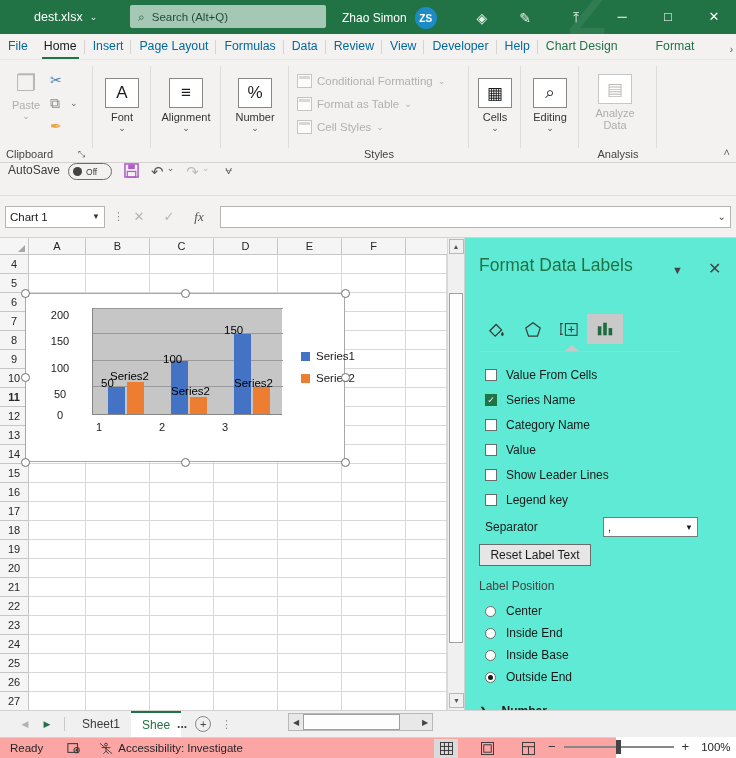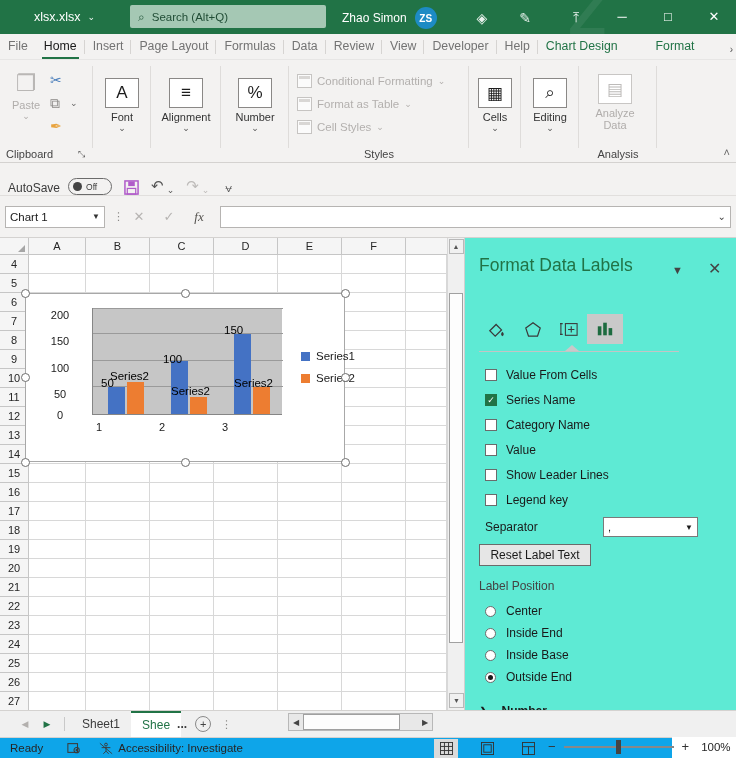--- a/index.html
+++ b/index.html
@@ -54,21 +54,21 @@
     font-size:13px; color:#ffffff;
   }
 
   
   .tabbar {
     position:absolute; left:0; top:34px; width:736px; height:26px;
     background:#f3f2f1; display:flex; align-items:flex-end;
     border-bottom:1px solid #e7e6e5;
   }
   .tab {
-    font-size:12.3px; color:#737373; padding:0 8px 4px 8px;
+    font-size:12.3px; color:#0369a1; padding:0 8px 4px 8px;
     position:relative; white-space:nowrap; line-height:18px;
   }
   .tab.sep::after{ content:""; position:absolute; right:0; top:3px;
     height:14px; width:1px; background:#d6d4d2; }
   .tab.active { color:#1a1a1a; }
   .tab.active::before {
     content:""; position:absolute; left:6px; right:6px; bottom:0;
     height:2.5px; background:#217346;
   }
   .tab.ctx { color:#217346; }
@@ -107,21 +107,21 @@
   }
   .smallrow .si i {
     position:absolute; left:1px; top:1px; right:1px; height:3px; background:#d9d7d5;
   }
   .collapse-ribbon { position:absolute; right:6px; bottom:4px; font-size:11px; color:#666; }
 
   
   .qat {
     position:absolute; left:0; top:163px; width:736px; height:33px;
     background:#f3f2f1; border-bottom:1px solid #e1dfdd;
-    display:flex; align-items:flex-end;
+    display:flex; align-items:flex-start;
   }
   .qat-label { margin-left:8px; font-size:12px; color:#3b3b3b; }
   .toggle {
     margin-left:8px; width:44px; height:17px; border-radius:9px;
     border:1px solid #6b6b6b; background:#f3f2f1; position:relative;
     display:flex; align-items:center;
   }
   .toggle .knob { width:9px; height:9px; border-radius:50%; background:#444; margin-left:4px; }
   .toggle .txt { font-size:8.5px; color:#3b3b3b; margin-left:4px; }
   .qicn {
@@ -306,42 +306,42 @@
   .hsb {
     position:absolute; left:288px; top:713px; width:145px; height:18px;
     background:#e8e8e8; border:1px solid #b8b8b8; display:flex; align-items:center;
   }
   .hsb .ar { width:14px; height:16px; display:flex; align-items:center;
              justify-content:center; font-size:8px; color:#444; background:#e8e8e8; }
   .hsb .thumb { height:16px; background:#fdfdfd; border:1px solid #a0a0a0; }
 
   
   .statusbar {
-    position:absolute; left:0; top:737px; width:672px; height:21px;
-    background:#0ea5e9; border-top:1px solid #d4d2d0; display:flex; align-items:center;
+    position:absolute; left:0; top:737px; width:616px; height:21px;
+    background:#fca5a5; border-top:1px solid #d4d2d0; display:flex; align-items:center;
     font-size:11.5px; color:#262626;
   }
   .sb-item { margin-left:10px; display:flex; align-items:center; }
   .viewbtn {
     width:24px; height:19px; display:flex; align-items:center; justify-content:center;
     font-size:13px; color:#333;
   }
   .viewbtn.sel { background:#dadada; }
   .zoomslider { display:flex; align-items:center; margin-left:8px; }
   .zoomslider .trk { width:110px; height:2px; background:#888; position:relative; }
   .zoomslider .th { position:absolute; left:52px; top:-6px; width:5px; height:14px; background:#444; }
 </style>
 </head>
 <body>
 
 <div id="app">
 
   <div class="titlebar">
     <div class="tb-watermark">Z</div>
-    <span class="tb-filename">xlsx.xlsx</span>
+    <span class="tb-filename">dest.xlsx</span>
     <span class="tb-caret">⌄</span>
 
     <div class="tb-search">
       <span class="mag">⌕</span>
       <span class="ph">Search (Alt+Q)</span>
     </div>
 
     <div class="tb-user">
       <span>Zhao Simon</span>
       <span class="tb-avatar">ZS</span>
@@ -520,21 +520,21 @@
     <div class="ch" style="left:406px; width:41px; border-right:none;"></div>
 
     <div id="rowheads">
         <div class="rh" style="top: 17px;">4</div>
         <div class="rh" style="top: 36px;">5</div>
         <div class="rh" style="top: 55px;">6</div>
         <div class="rh" style="top: 74px;">7</div>
         <div class="rh" style="top: 93px;">8</div>
         <div class="rh" style="top: 112px;">9</div>
         <div class="rh" style="top: 131px;">10</div>
-        <div class="rh" style="top: 150px;">11</div>
+        <div class="rh" style="top: 150px; font-weight: bold;">11</div>
         <div class="rh" style="top: 169px;">12</div>
         <div class="rh" style="top: 188px;">13</div>
         <div class="rh" style="top: 207px;">14</div>
         <div class="rh" style="top: 226px;">15</div>
         <div class="rh" style="top: 245px;">16</div>
         <div class="rh" style="top: 264px;">17</div>
         <div class="rh" style="top: 283px;">18</div>
         <div class="rh" style="top: 302px;">19</div>
         <div class="rh" style="top: 321px;">20</div>
         <div class="rh" style="top: 340px;">21</div>

